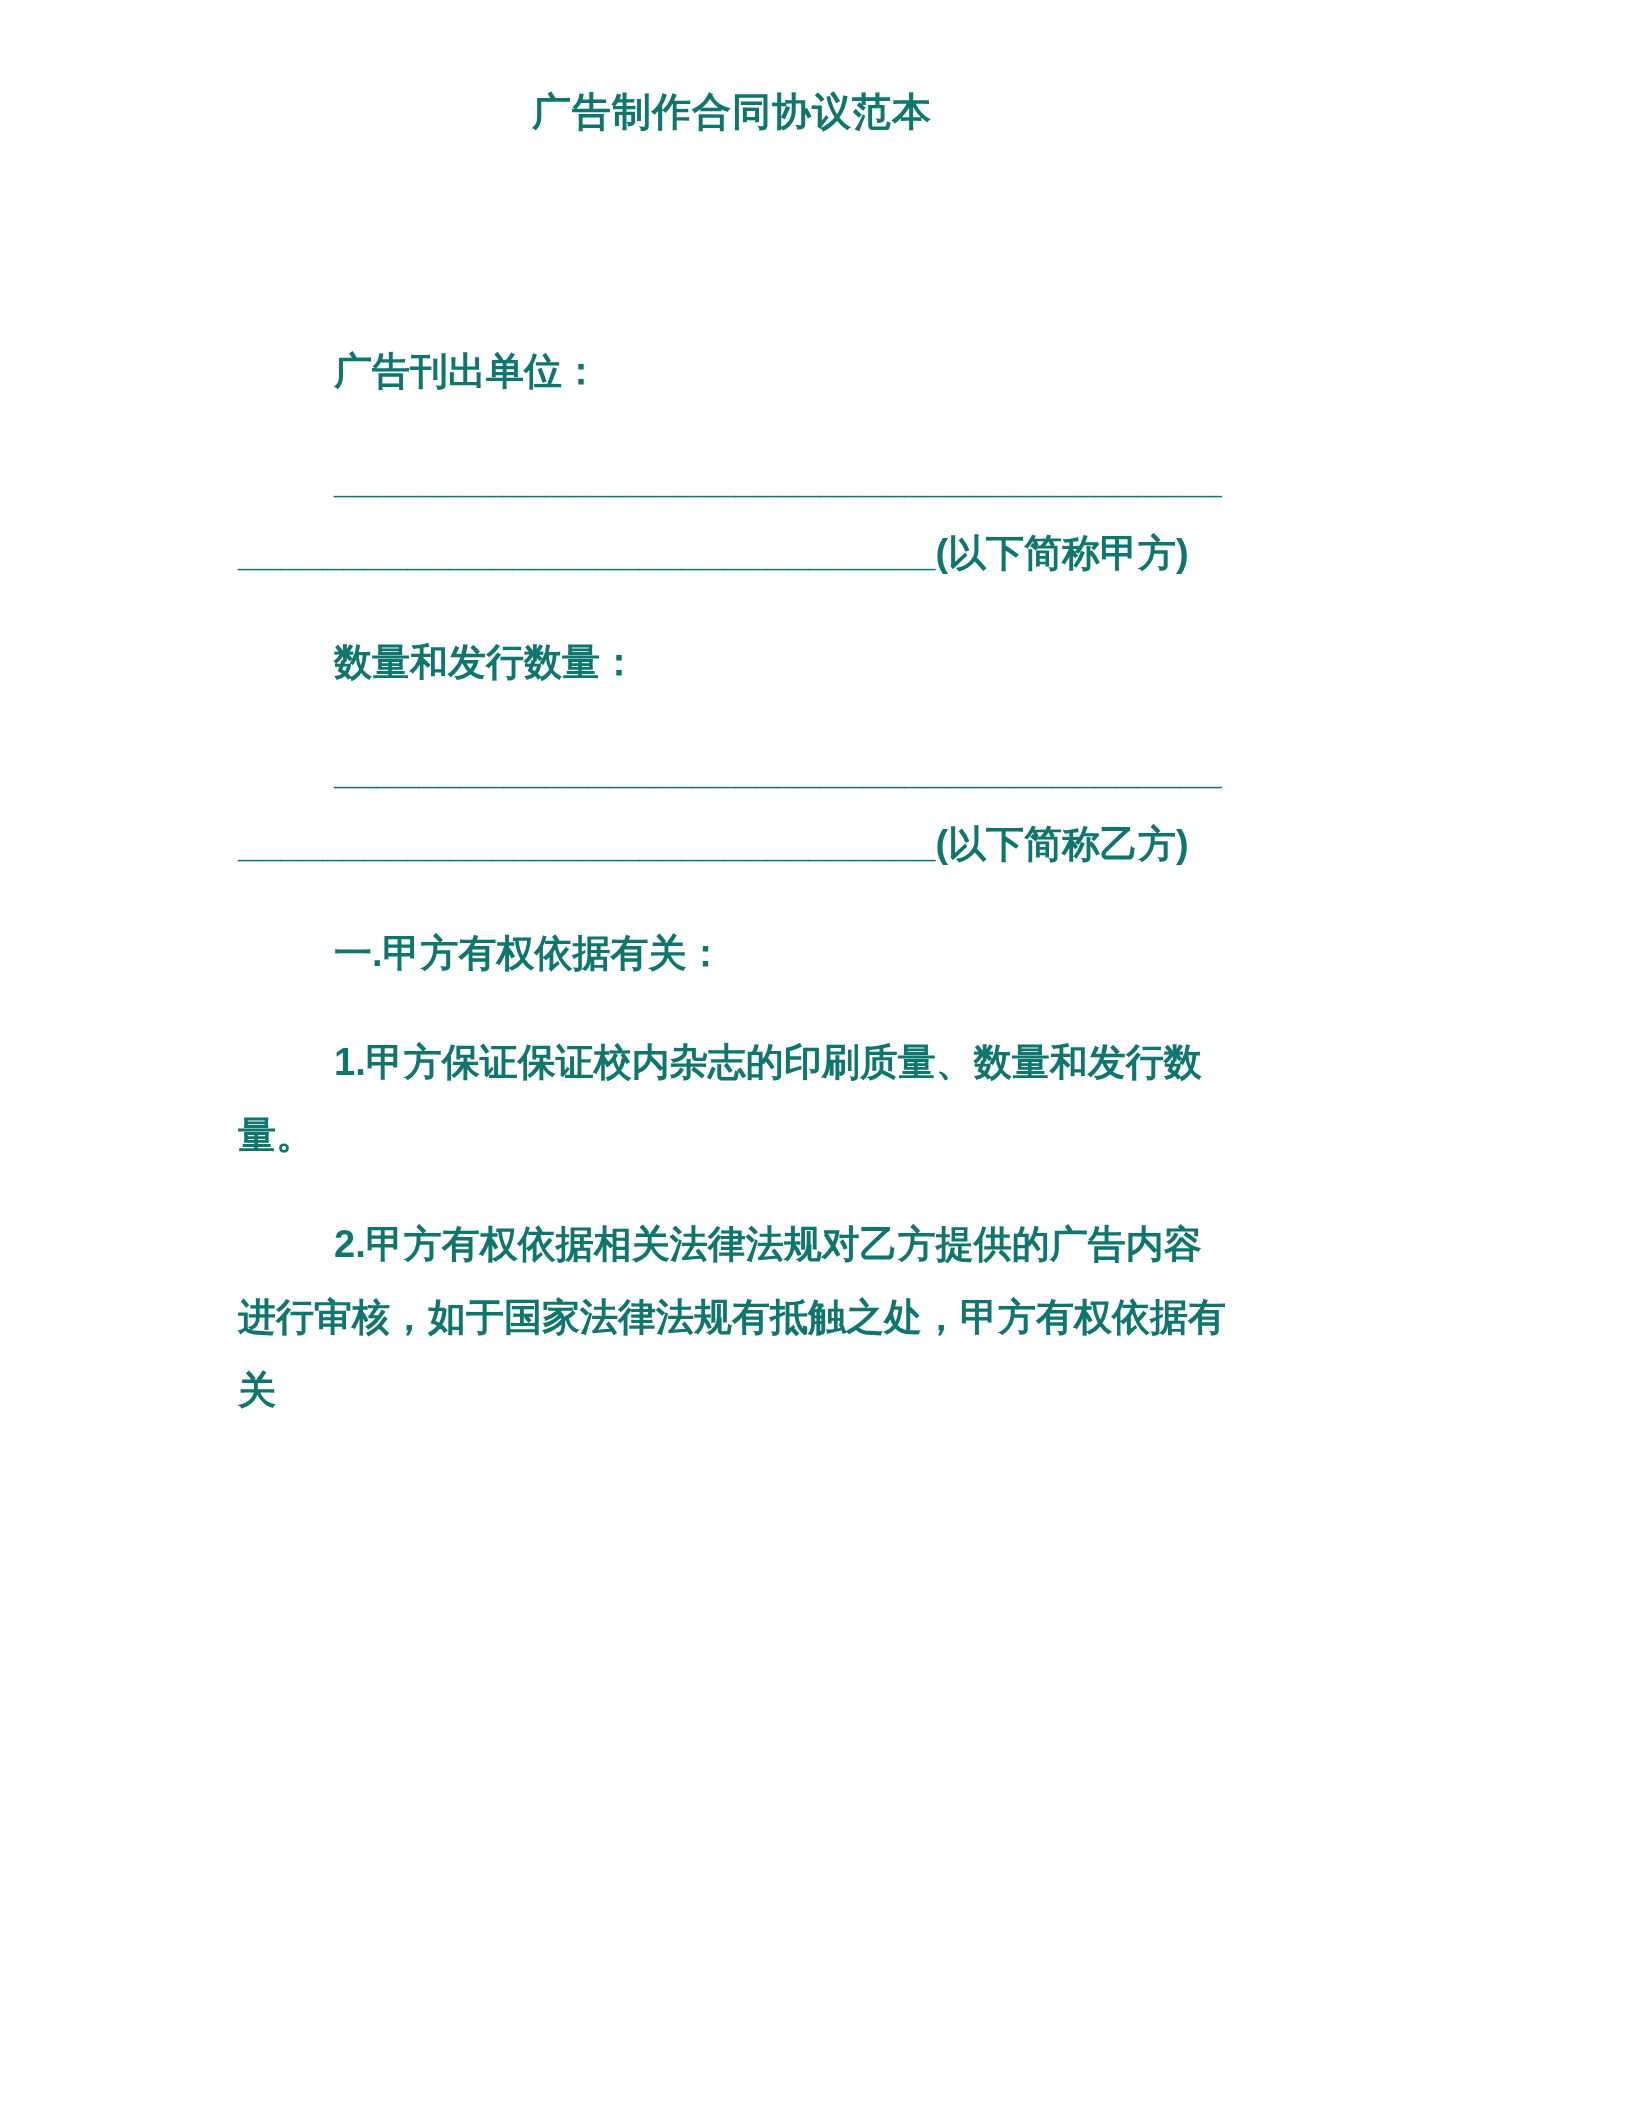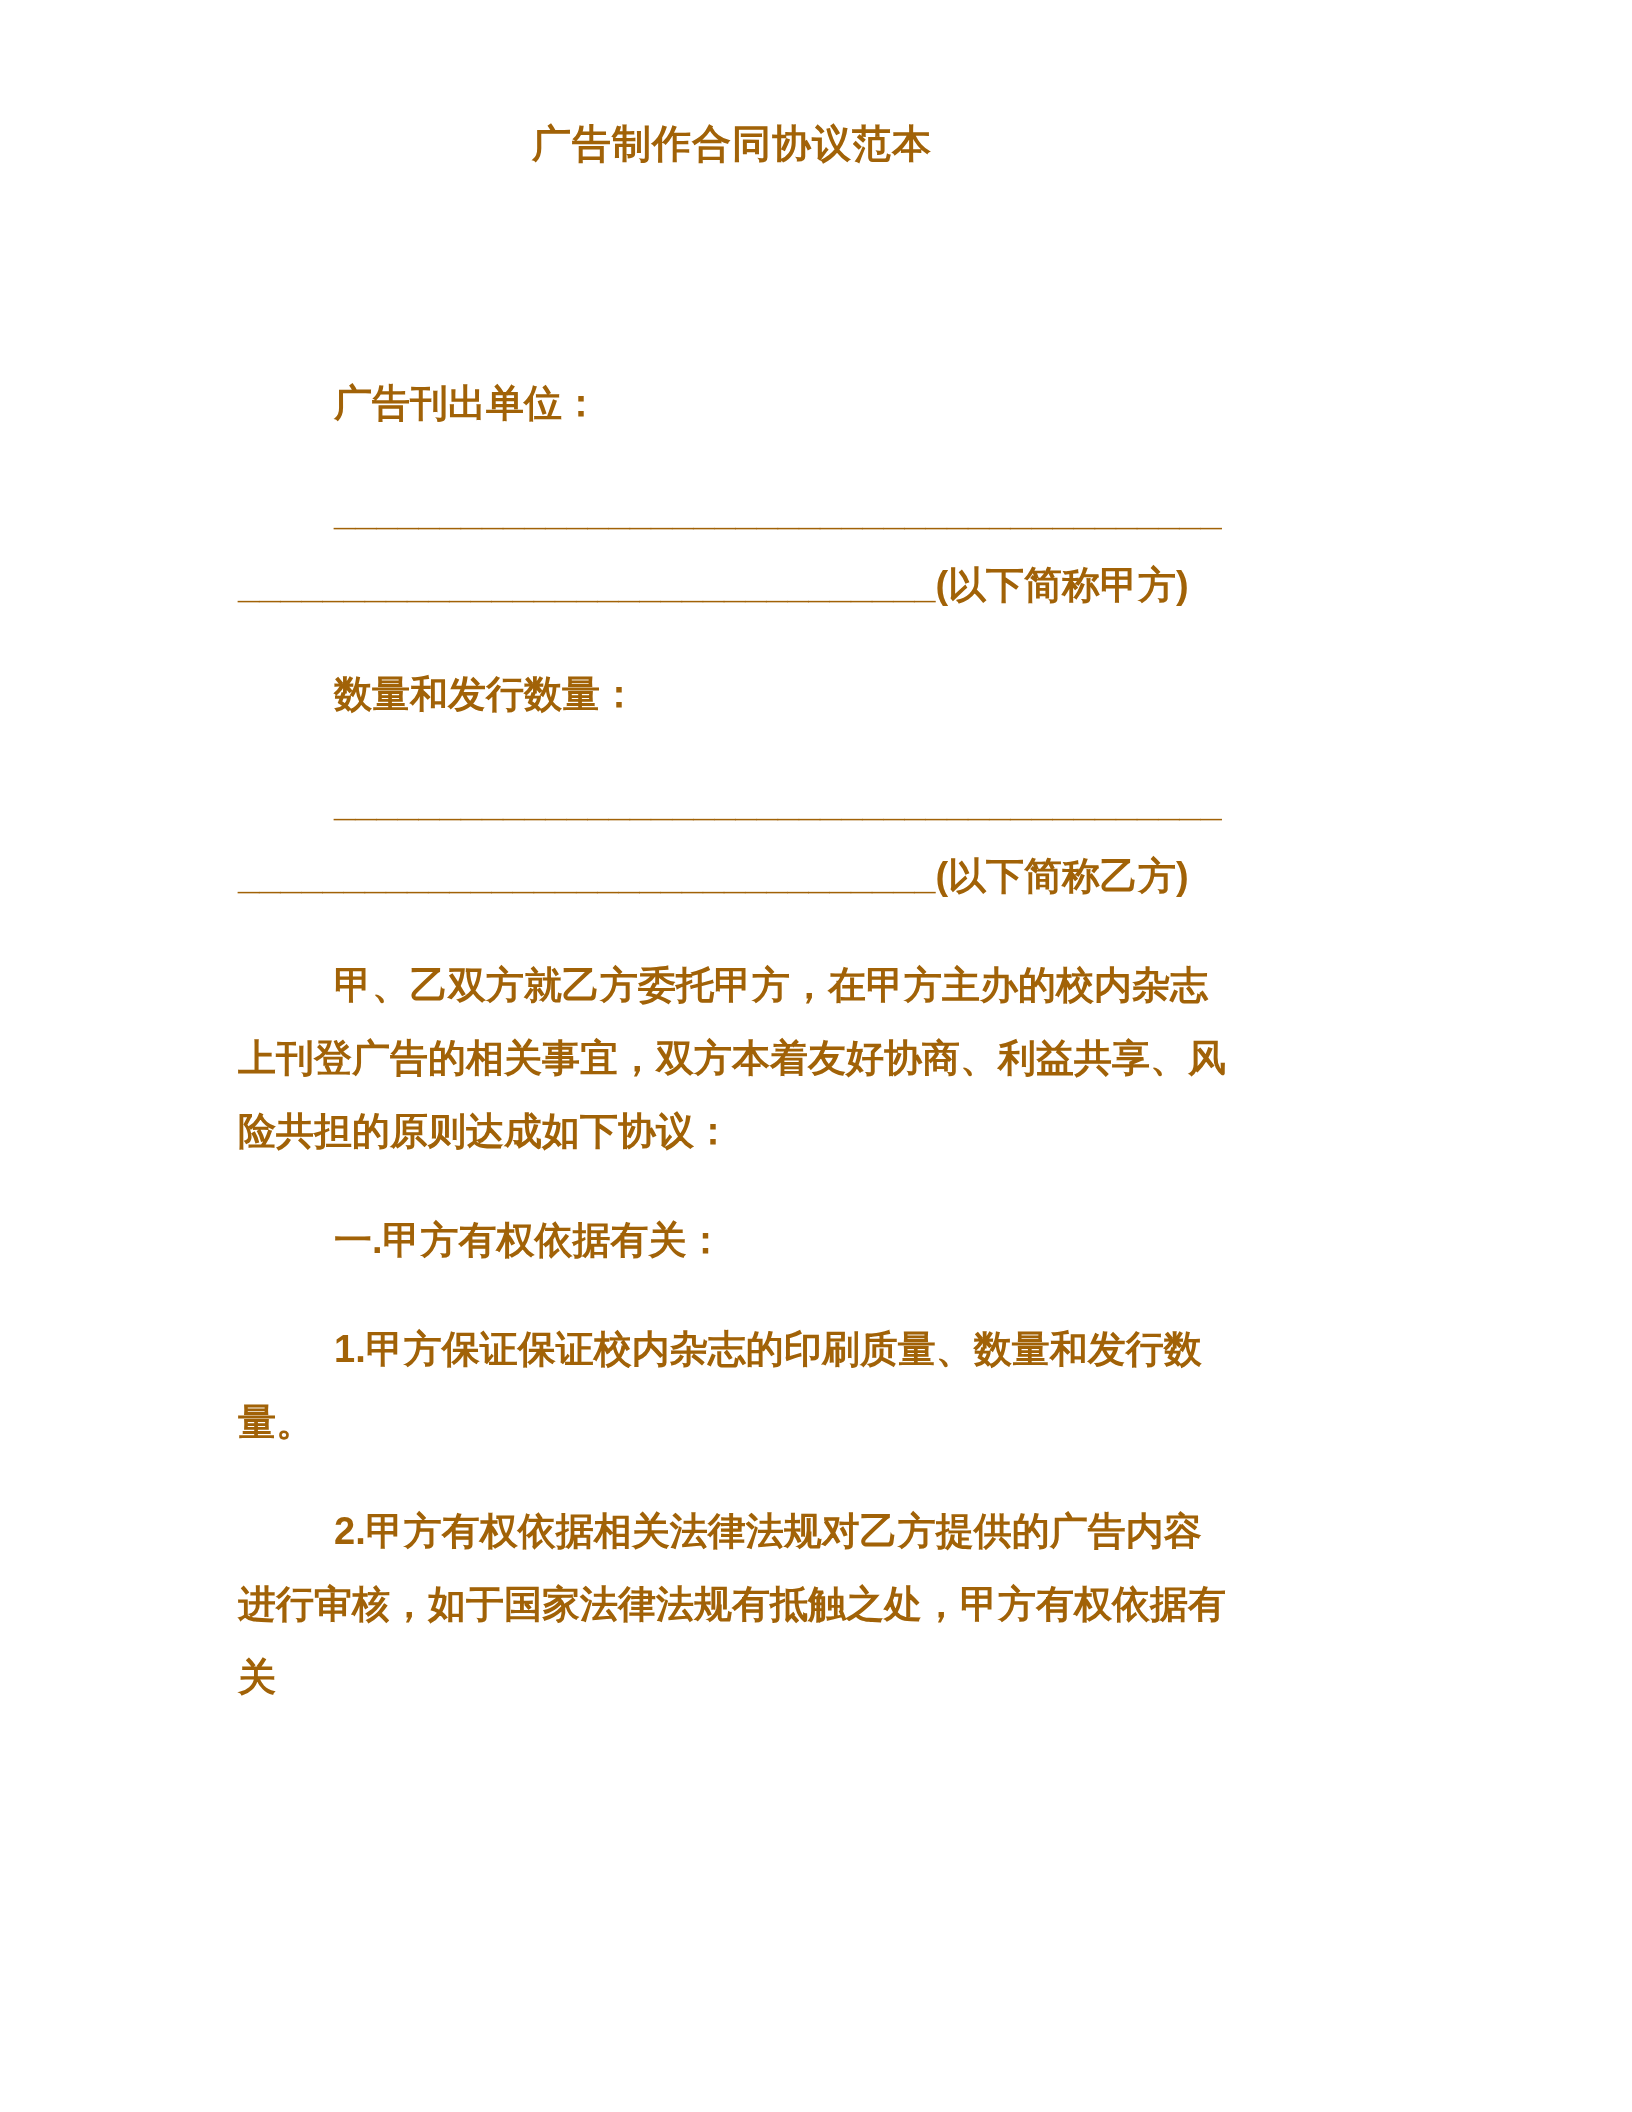--- a/index.html
+++ b/index.html
@@ -6,22 +6,22 @@
     margin: 0;
     padding: 0;
     background: #ffffff;
   }
   .page {
     position: relative;
     width: 1488px;
     height: 2112px;
     background: #ffffff;
     box-sizing: border-box;
-    padding: 120px 262px 0 238px;
-    color: #a16207;
+    padding: 88px 262px 0 238px;
+    color: #0f766e;
     font-family: "Liberation Sans", "DejaVu Sans", sans-serif;
     font-weight: 700;
     overflow: hidden;
   }
   .doc-title {
     text-align: center;
     font-size: 39px;
     line-height: 1.25;
     margin: 0 0 198px 0;
     letter-spacing: 1px;
@@ -40,18 +40,17 @@
 </head>
 <body>
 
 <div class="page">
   <h1 class="doc-title">广告制作合同协议范本</h1>
   <div id="doc-body">
       <p class="para indent">广告刊出单位：</p>
       <p class="para indent">___________________________________________________________________________(以下简称甲方)</p>
       <p class="para indent">数量和发行数量：</p>
       <p class="para indent">___________________________________________________________________________(以下简称乙方)</p>
-      <p class="para indent">甲、乙双方就乙方委托甲方，在甲方主办的校内杂志上刊登广告的相关事宜，双方本着友好协商、利益共享、风险共担的原则达成如下协议：</p>
       <p class="para indent">一.甲方有权依据有关：</p>
       <p class="para indent">1.甲方保证保证校内杂志的印刷质量、数量和发行数量。</p>
       <p class="para indent">2.甲方有权依据相关法律法规对乙方提供的广告内容进行审核，如于国家法律法规有抵触之处，甲方有权依据有关</p>
     </div>
 </div>
 
 </body></html>

